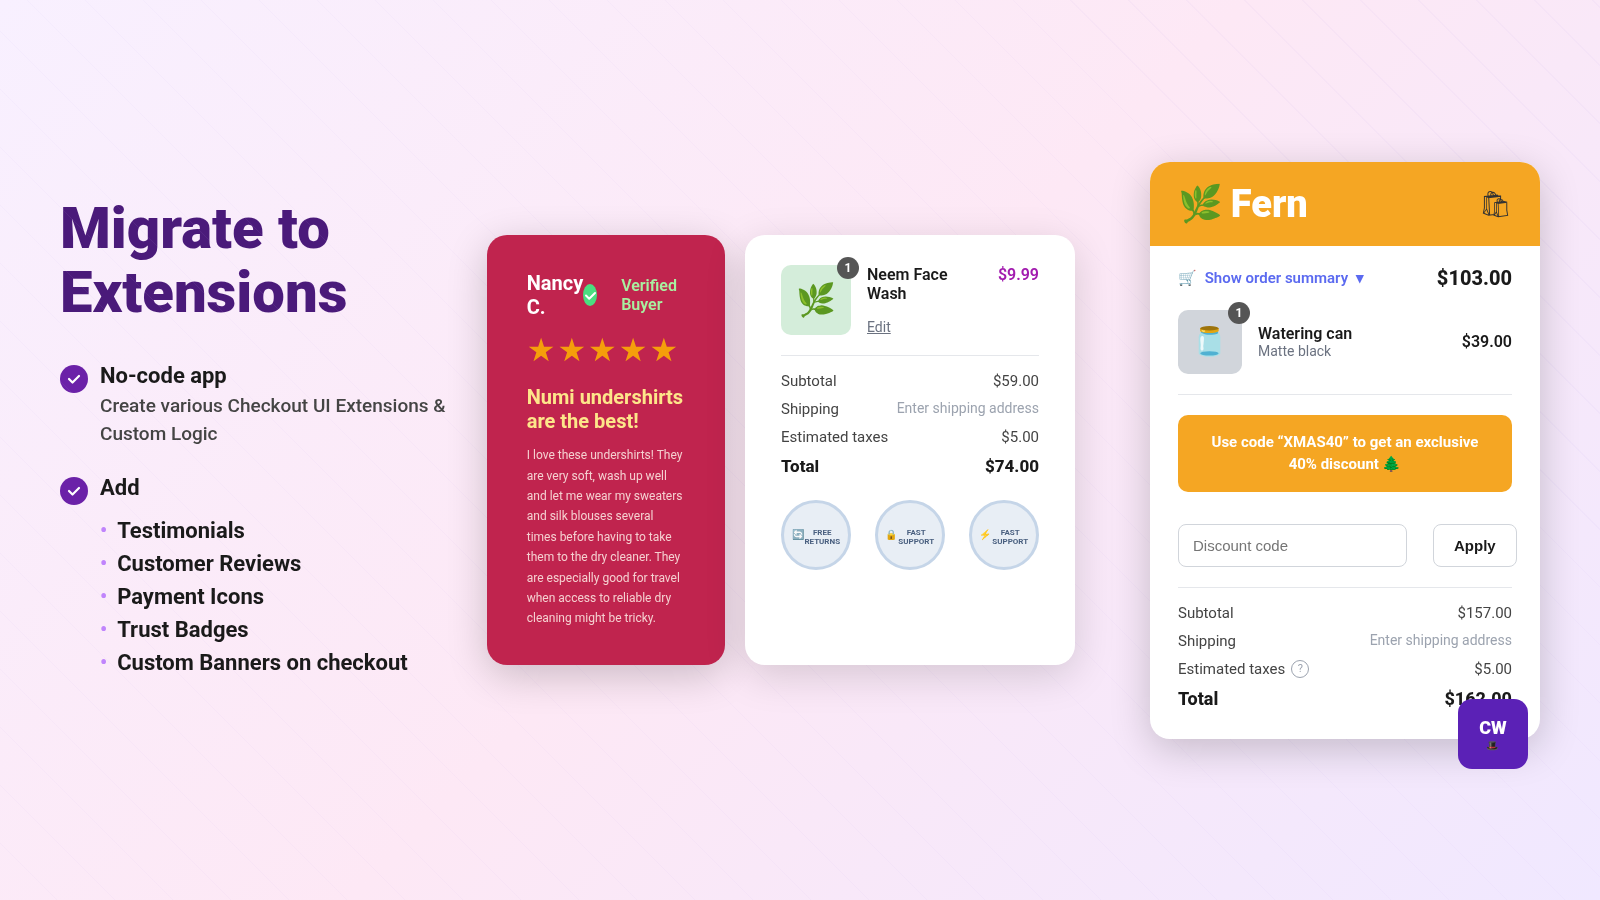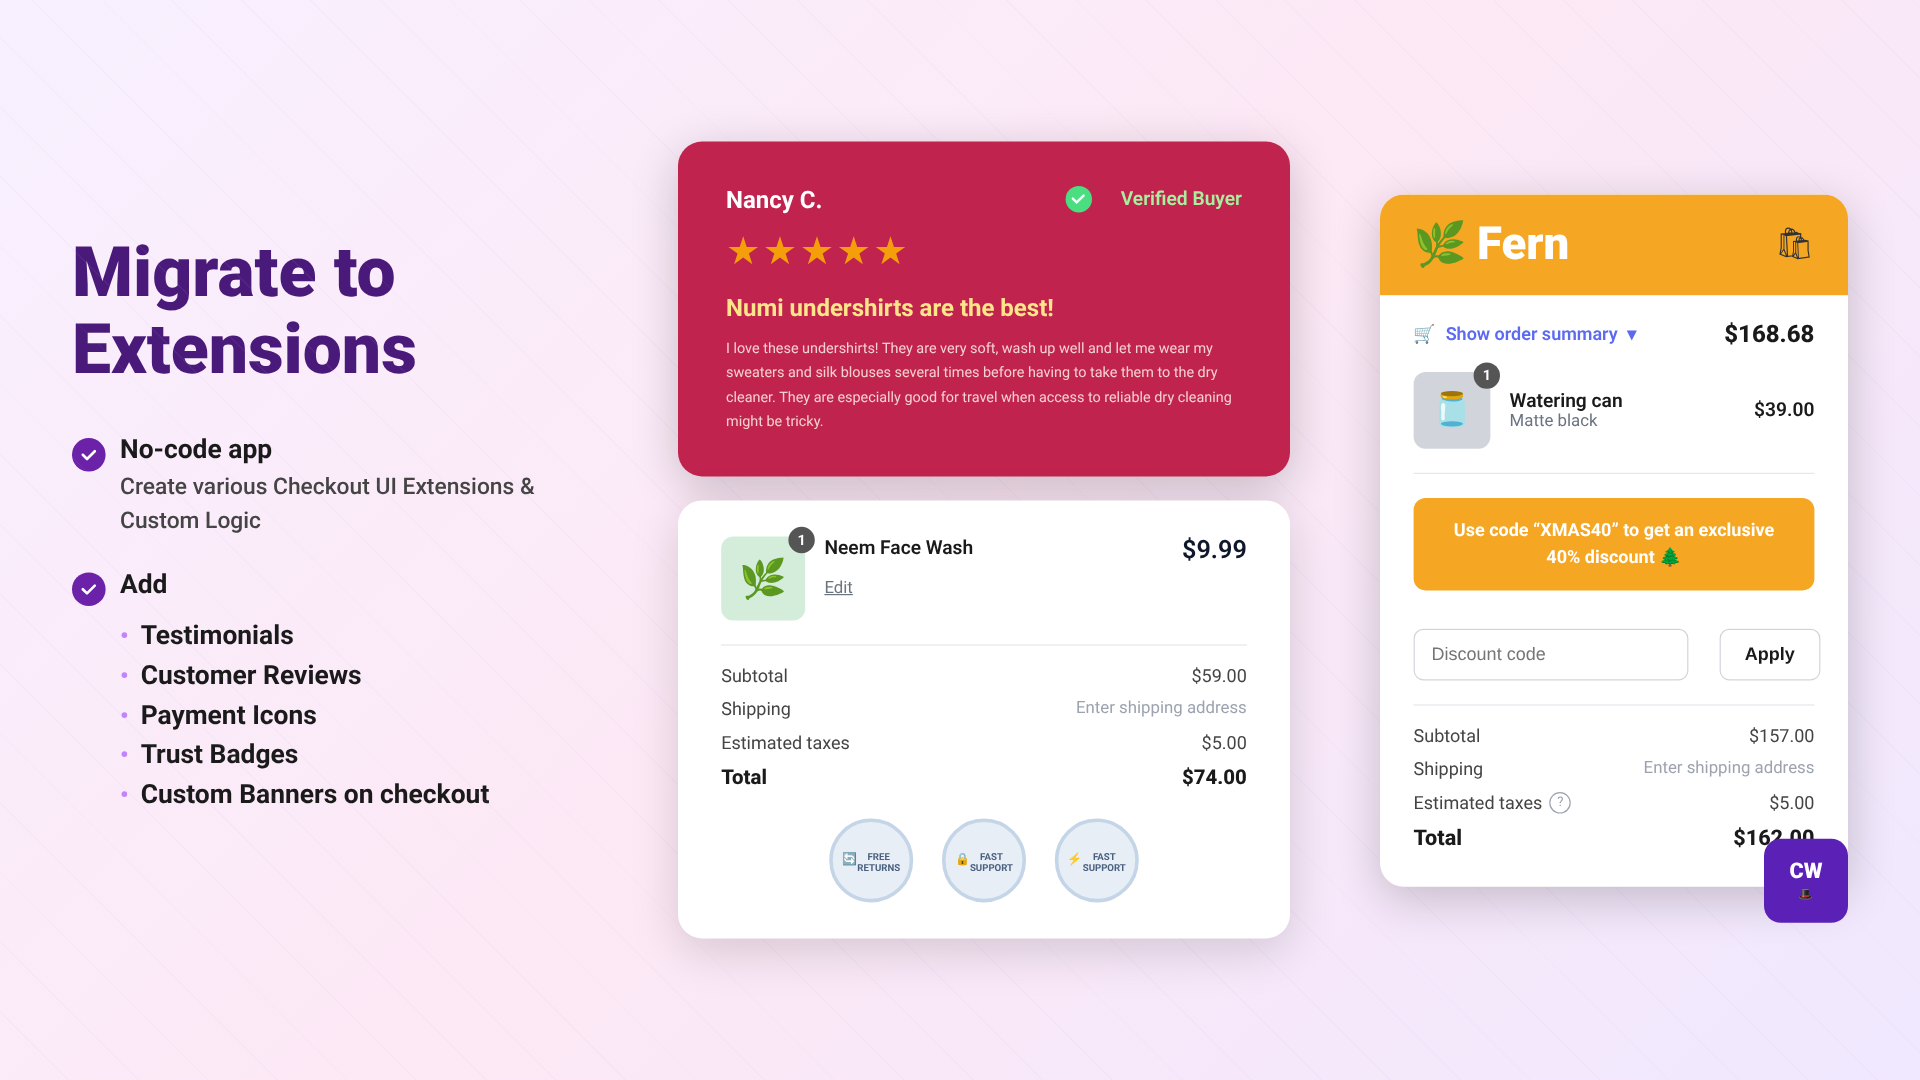--- a/index.html
+++ b/index.html
@@ -80,23 +80,24 @@
       content: '•';
       color: #c084fc;
       font-size: 20px;
     }
 
     
     .middle-section {
       width: 510px;
       flex-shrink: 0;
       display: flex;
-      flex-direction: column;
+      flex-direction: row;
       gap: 20px;
       position: relative;
+      justify-content: flex-end;
     }
 
     
     .review-card {
       background: #c0244e;
       border-radius: 20px;
       padding: 36px 40px;
       color: white;
       box-shadow: 0 10px 40px rgba(0,0,0,0.2);
     }
@@ -202,23 +203,23 @@
     }
     .edit-link {
       color: #6b7280;
       font-size: 14px;
       text-decoration: underline;
       cursor: pointer;
       margin-top: 16px;
       display: block;
     }
     .product-price {
-      font-size: 21px;
+      font-size: 16px;
       font-weight: 600;
-      color: #0f172a;
+      color: #a21caf;
       margin-left: 44px;
     }
     .order-divider {
       border: none;
       border-top: 1px solid #e5e7eb;
       margin: 16px 0;
     }
     .order-row {
       display: flex;
       justify-content: space-between;
@@ -440,21 +441,21 @@
       justify-content: center;
       font-size: 11px;
       color: #9ca3af;
       flex-shrink: 0;
     }
 
     
     .cw-badge {
       position: absolute;
       bottom: -30px;
-      right: 0;
+      right: 12px;
       width: 70px;
       height: 70px;
       background: #5b21b6;
       border-radius: 14px;
       display: flex;
       flex-direction: column;
       align-items: center;
       justify-content: center;
       color: white;
       font-weight: 900;
@@ -613,21 +614,21 @@
     </div>
 
     <div class="fern-body">
 
       <div class="order-summary-toggle">
         <div class="order-summary-link">
           <span>🛒</span>
           <span>Show order summary</span>
           <span>▾</span>
         </div>
-        <span class="order-summary-total">$168.68</span>
+        <span class="order-summary-total">$103.00</span>
       </div>
 
       <div class="fern-product-row">
         <div class="fern-product-img">
           <span>🫙</span>
           <div class="fern-product-badge">1</div>
         </div>
         <div class="fern-product-details">
           <div class="fern-product-name">Watering can</div>
           <div class="fern-product-variant">Matte black</div>

